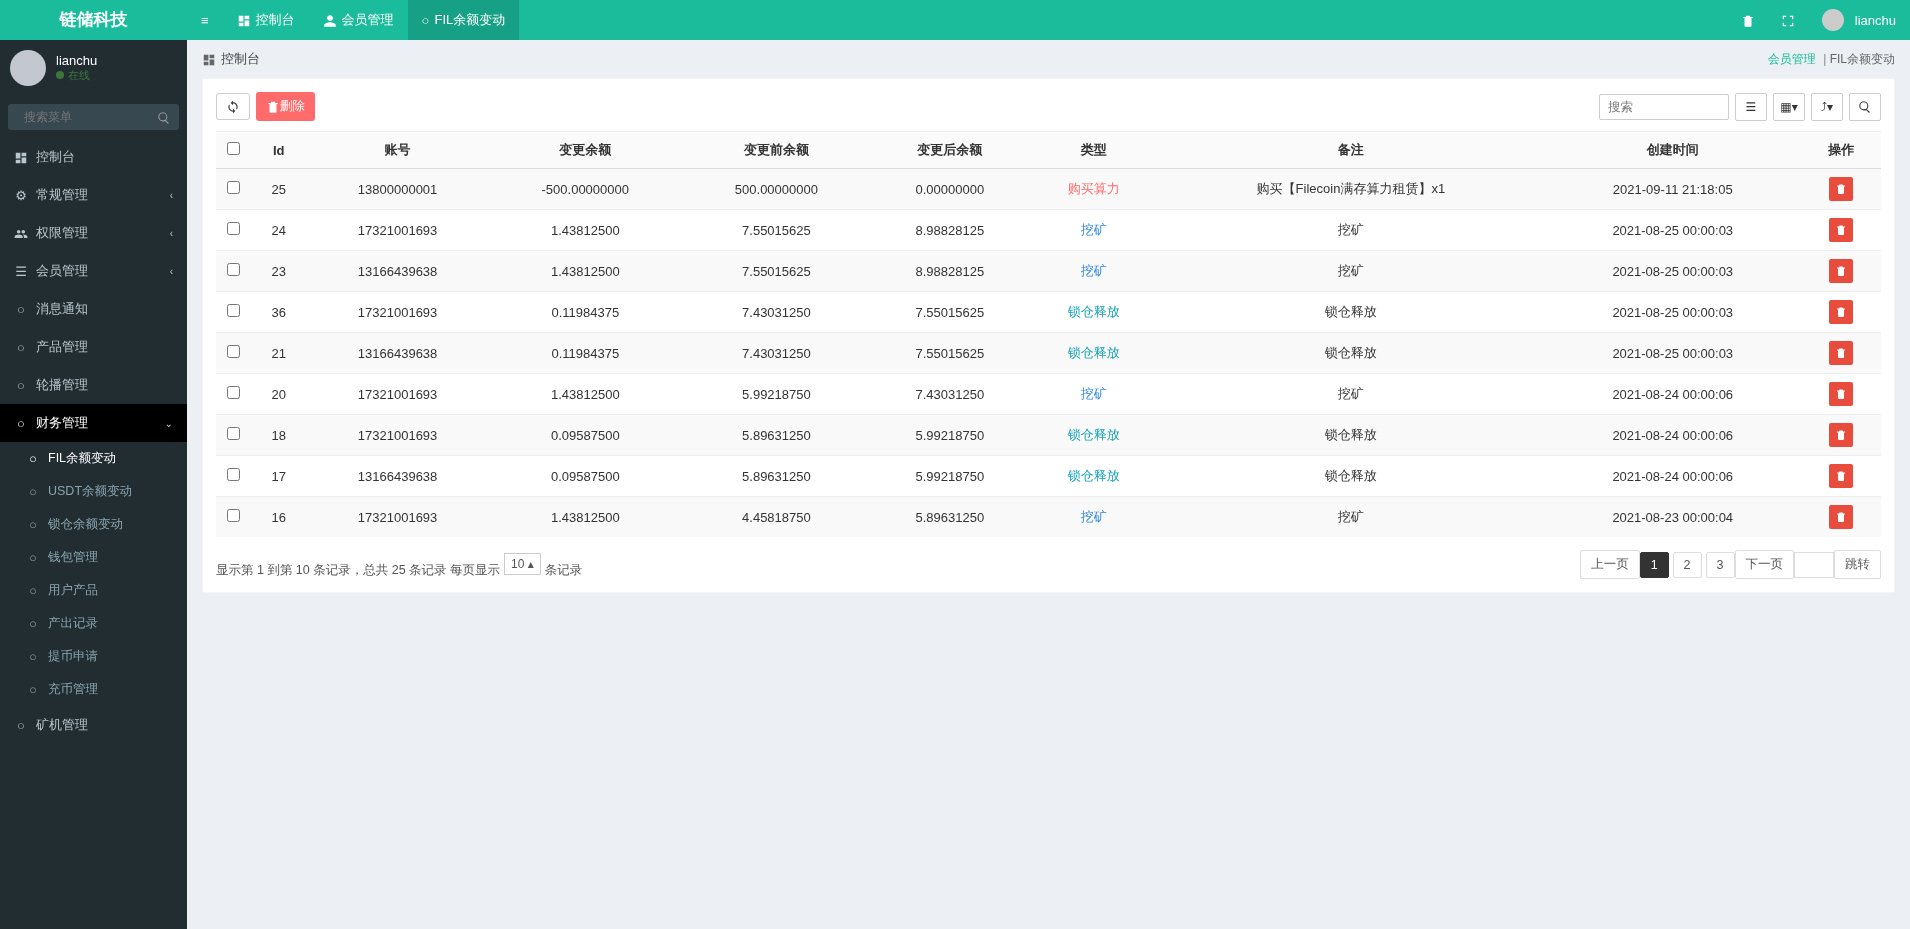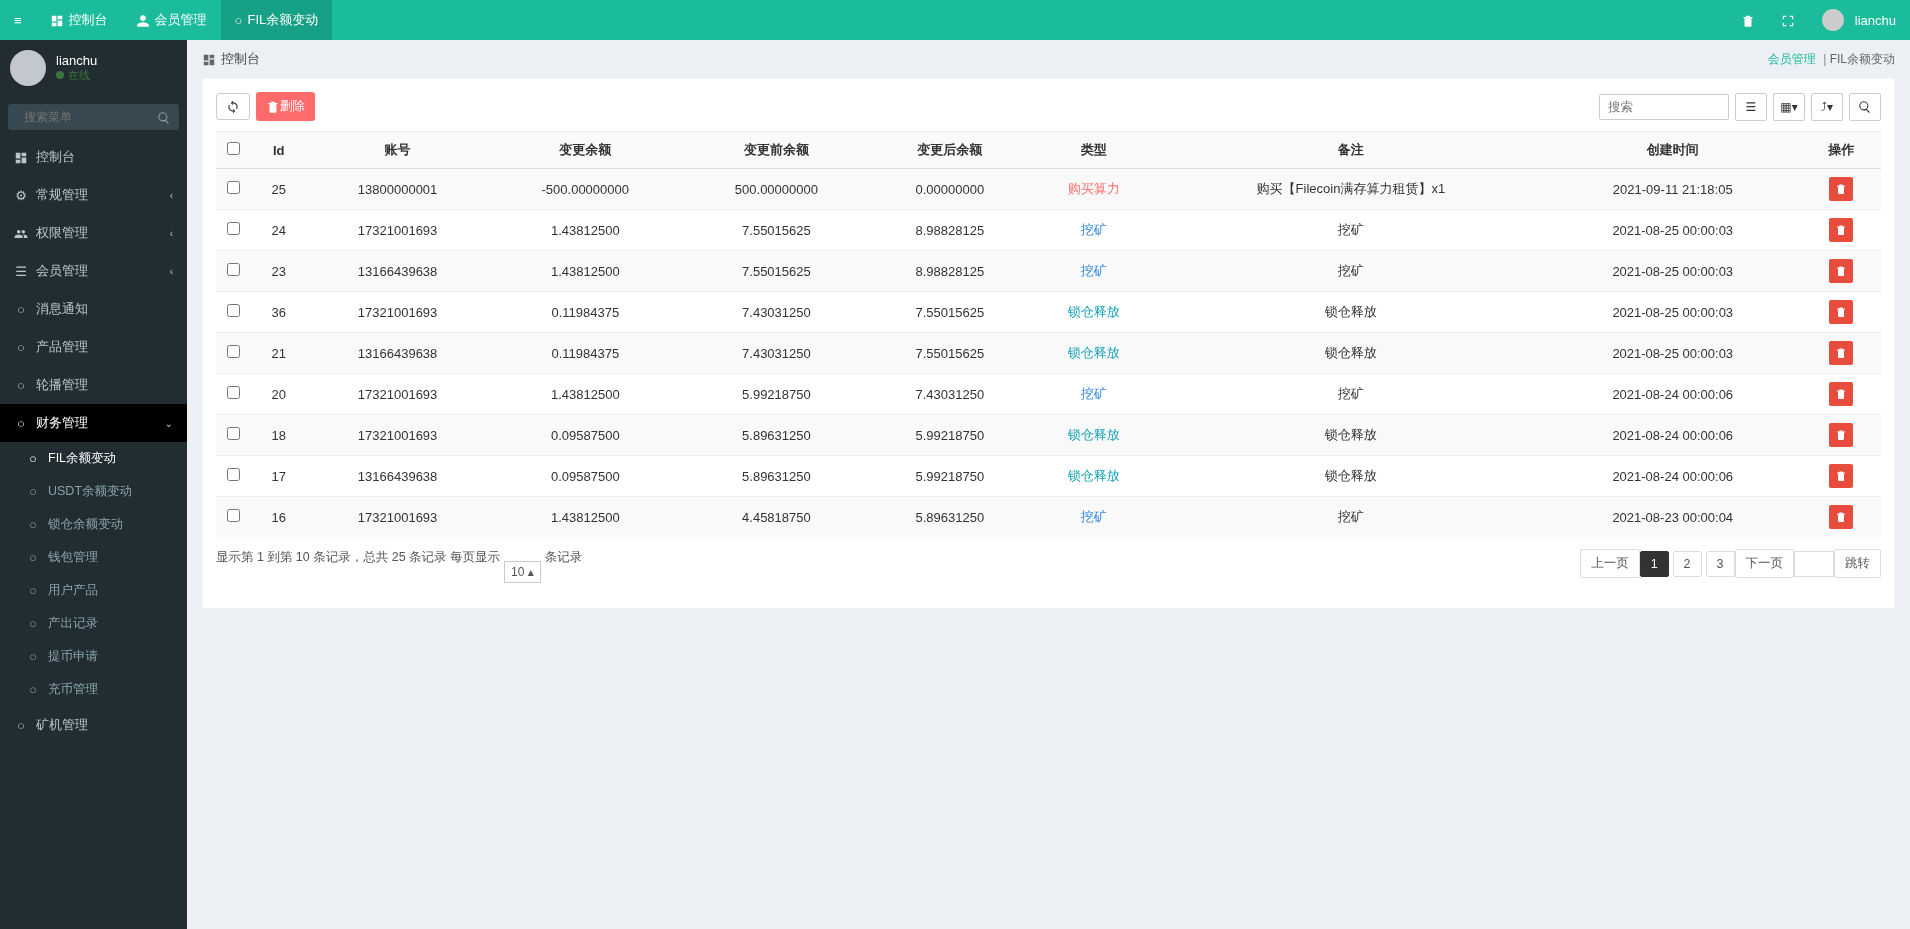--- a/index.html
+++ b/index.html
@@ -40,32 +40,33 @@
     .search-input { border:1px solid #ccc; border-radius:2px; padding:5px 8px; font-size:12.5px; width:130px;}
     .icon-btn { border:1px solid #ccc; background:#fff; width:32px; height:28px; display:flex; align-items:center; justify-content:center; border-radius:2px; cursor:pointer; font-size:12px;}
     table { width:100%; border-collapse:collapse; font-size:13px;}
     thead th { background:#fafafa; border-top:1px solid #eee; border-bottom:1px solid #ddd; padding:9px 8px; font-weight:600; text-align:center;}
     tbody td { border-top:1px solid #eee; padding:8px 8px; text-align:center;}
     tbody tr:nth-child(odd) { background:#f9f9f9;}
     .type-buy { color:#ff6b6b;}
     .type-mine { color:#2e86de;}
     .type-lock { color:#17a2b8;}
     .del-btn { background:#e74c3c; color:#fff; width:24px; height:24px; display:inline-flex; align-items:center; justify-content:center; border-radius:2px; cursor:pointer;}
-    .table-footer { display:flex; align-items:flex-start; margin-top:12px; font-size:12.5px; color:#555;}
-    .select-pp { border:1px solid #ccc; padding:3px 6px; margin:12px 4px; font-size:12px; cursor:pointer;}
+    .table-footer { display:flex; align-items:flex-end; margin-top:12px; font-size:12.5px; color:#555;}
+    .select-pp { border:1px solid #ccc; padding:3px 6px; margin:4px 4px; font-size:12px; cursor:pointer;}
     .pagination { margin-left:auto; display:flex; align-items:center;}
     .page-btn { border:1px solid #ddd; background:#fff; padding:5px 10px; font-size:12.5px; cursor:pointer; border-radius:2px;}
     .page-btn.active { background:#333; color:#fff; border-color:#333;}
     .jump-input { width:40px; border:1px solid #ddd; padding:5px; font-size:12px;}
     svg{width:14px;height:14px;fill:currentColor;vertical-align:middle;}
   </style>
 </head>
 <body>
 
 <div class="topbar">
+  <div class="brand">链储科技</div>
   <div class="tb-btn">
     <span>≡</span>
   </div>
   <div class="tb-btn">
     <span><svg viewBox="0 0 24 24">
           <path d="M3 13h8V3H3v10zm0 8h8v-6H3v6zm10 0h8V11h-8v10zm0-18v6h8V3h-8z"></path>
         </svg></span>
     <span>控制台</span>
   </div>
   <div class="tb-btn">

